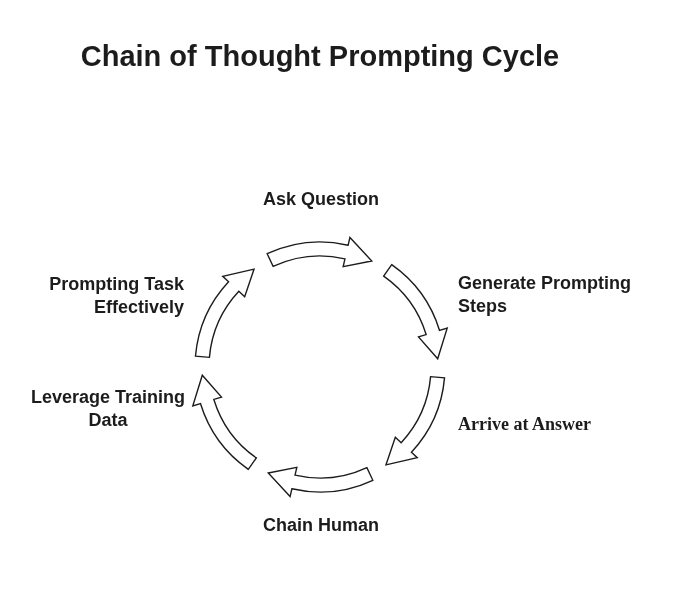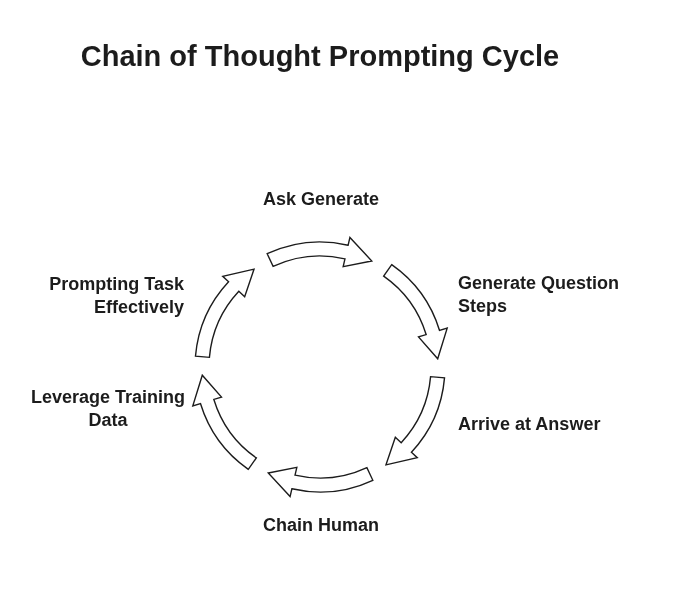--- a/index.html
+++ b/index.html
@@ -56,21 +56,21 @@
     color: var(--text);
     white-space: pre-line;
   }
   .pos-top {
     left: 321px; top: 188px;
     transform: translateX(-50%);
     text-align: center;
     white-space: nowrap;
   }
   .pos-right-top    { left: 458px; top: 272px; text-align: left; }
-  .pos-right-bottom { left: 458px; top: 413px; text-align: right; white-space: nowrap; }
+  .pos-right-bottom { left: 458px; top: 413px; text-align: right; white-space: nowrap; font-family: Liberation Serif, serif; }
   .pos-bottom {
     left: 321px; top: 514px;
     transform: translateX(-50%);
     text-align: center;
   }
   .pos-left-bottom  { right: 492px; top: 386px; text-align: center; }
   .pos-left-top     { right: 493px; top: 273px; text-align: right; }
 </style>
 </head>
 <body>
@@ -81,22 +81,22 @@
 
   <svg class="cycle-svg" viewBox="0 0 677 602" aria-hidden="true">
     <path class="cycle-arrow" d="M 267.17 253.71 A 125 125 0 0 1 348.12 245.20 L 349.92 237.41 L 371.73 260.94 L 343.17 266.64 L 344.97 258.84 A 111 111 0 0 0 273.09 266.40 Z" fill="#ffffff"></path>
     <path class="cycle-arrow" d="M 391.70 264.61 A 125 125 0 0 1 439.54 330.45 L 447.19 328.11 L 437.71 358.77 L 418.50 336.89 L 426.15 334.55 A 111 111 0 0 0 383.67 276.07 Z" fill="#ffffff"></path>
     <path class="cycle-arrow" d="M 444.52 377.89 A 125 125 0 0 1 411.42 452.25 L 417.27 457.71 L 385.98 464.83 L 395.33 437.25 L 401.18 442.70 A 111 111 0 0 0 430.58 376.67 Z" fill="#ffffff"></path>
     <path class="cycle-arrow" d="M 372.83 480.29 A 125 125 0 0 1 291.88 488.80 L 290.08 496.59 L 268.27 473.06 L 296.83 467.36 L 295.03 475.16 A 111 111 0 0 0 366.91 467.60 Z" fill="#ffffff"></path>
     <path class="cycle-arrow" d="M 248.30 469.39 A 125 125 0 0 1 200.46 403.55 L 192.81 405.89 L 202.29 375.23 L 221.50 397.11 L 213.85 399.45 A 111 111 0 0 0 256.33 457.93 Z" fill="#ffffff"></path>
     <path class="cycle-arrow" d="M 195.48 356.11 A 125 125 0 0 1 228.58 281.75 L 222.73 276.29 L 254.02 269.17 L 244.67 296.75 L 238.82 291.30 A 111 111 0 0 0 209.42 357.33 Z" fill="#ffffff"></path>
   </svg>
 
-  <div class="step-label pos-top">Ask Generate</div>
-  <div class="step-label pos-right-top">Generate Question
+  <div class="step-label pos-top">Ask Question</div>
+  <div class="step-label pos-right-top">Generate Prompting
 Steps</div>
   <div class="step-label pos-right-bottom">Arrive at Answer</div>
   <div class="step-label pos-bottom">Chain Human
 Problem-Solving</div>
   <div class="step-label pos-left-bottom">Leverage Training
 Data</div>
   <div class="step-label pos-left-top">Prompting Task
 Effectively</div>
 
 </div>

